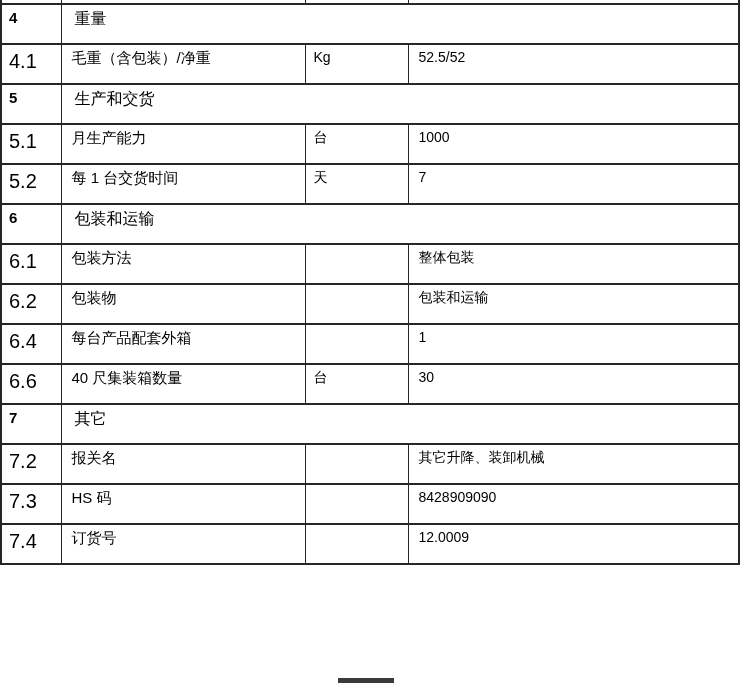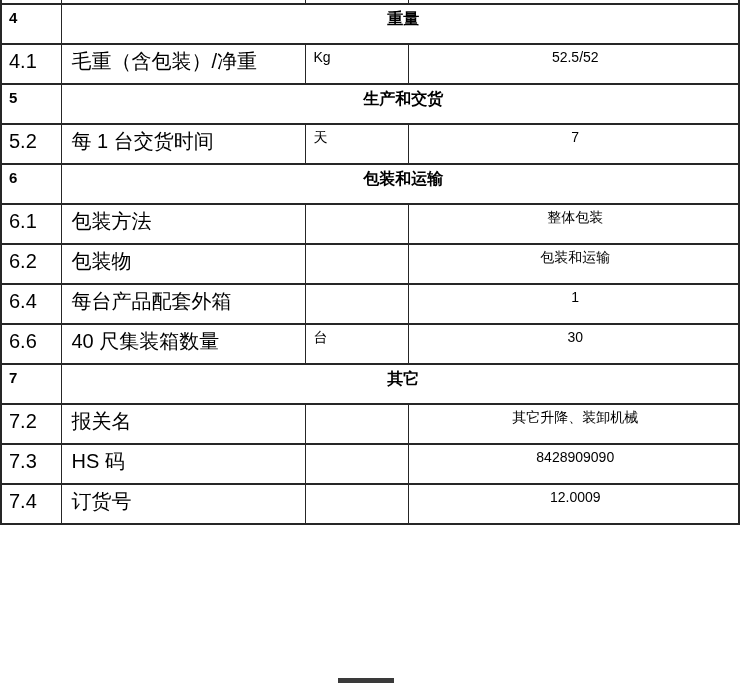--- a/index.html
+++ b/index.html
@@ -49,42 +49,41 @@
   col.c2{width:244px;}
   col.c3{width:103px;}
   col.c4{width:331px;}
 
   tr{height:40px;}
   td{
     border-left:1px solid var(--border);
     border-top:2px solid var(--border);
     vertical-align:top;
     padding:4px 6px 2px 8px;
-    font-size:20px;
+    font-size:15px;
     line-height:1.25;
     white-space:nowrap;
     overflow:hidden;
   }
   td.c-no{
     padding-left:7px;
     font-size:20px;
   }
   tr.section-row td.c-no{
     font-weight:bold;
     font-size:15px;
   }
   tr.section-row td.c-label{
-    font-weight:bold;
+    font-weight:normal;
     font-size:16px;
     padding-left:13px;
-    text-align:center;
   }
   td.c-item{padding-left:10px;}
   td.c-unit{padding-left:8px;font-size:14px;}
-  td.c-value{padding-left:10px;font-size:14px;text-align:center;}
+  td.c-value{padding-left:10px;font-size:14px;}
 
   
   .scroll-marker{
     position:absolute;
     left:338px;
     top:678px;
     width:56px;
     height:5px;
     background:var(--marker);
   }
@@ -113,20 +112,26 @@
   </tr>
         <tr class="data-row">
     <td class="c-no">4.1</td>
     <td class="c-item">毛重（含包装）/净重</td>
     <td class="c-unit">Kg</td>
     <td class="c-value">52.5/52</td>
   </tr>
         <tr class="section-row">
     <td class="c-no">5</td>
     <td class="c-label" colspan="3">生产和交货</td>
+  </tr>
+        <tr class="data-row">
+    <td class="c-no">5.1</td>
+    <td class="c-item">月生产能力</td>
+    <td class="c-unit">台</td>
+    <td class="c-value">1000</td>
   </tr>
         <tr class="data-row">
     <td class="c-no">5.2</td>
     <td class="c-item">每 1 台交货时间</td>
     <td class="c-unit">天</td>
     <td class="c-value">7</td>
   </tr>
         <tr class="section-row">
     <td class="c-no">6</td>
     <td class="c-label" colspan="3">包装和运输</td>

